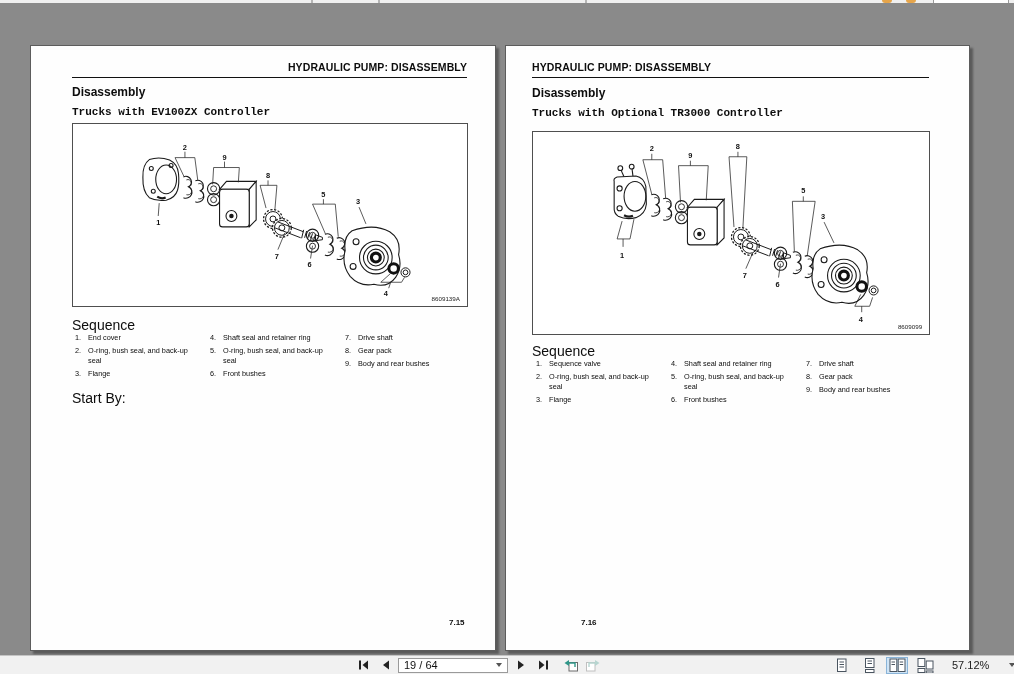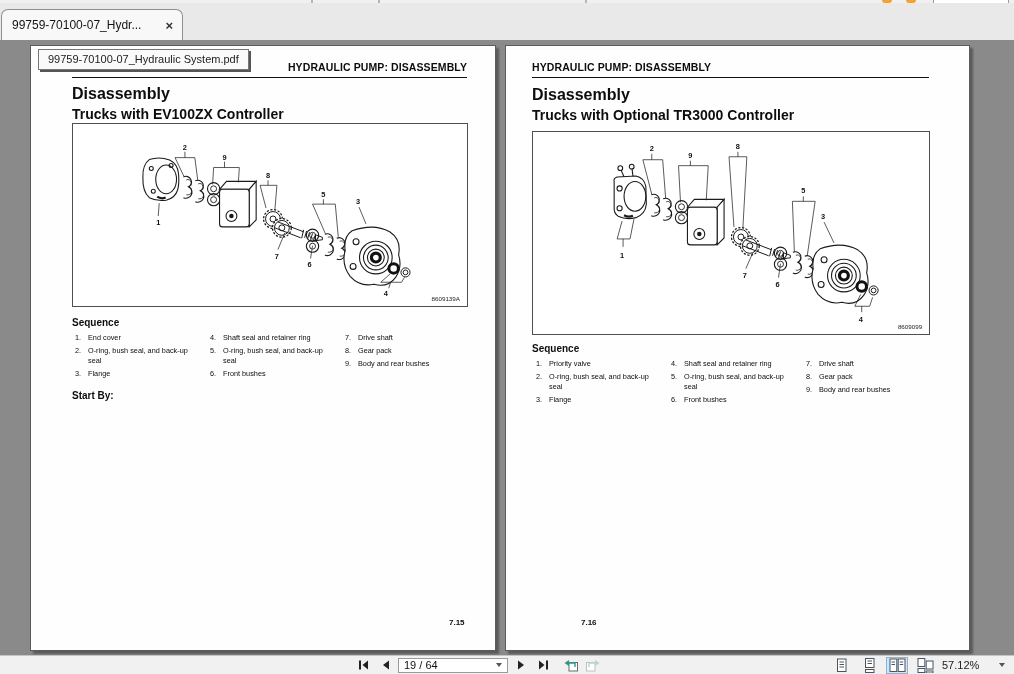--- a/index.html
+++ b/index.html
@@ -24,24 +24,24 @@
   
   .doc-area { position:absolute; left:0; top:40px; width:1014px; height:445px; background:#8a8a8a; }
   .page { position:absolute; top:5px; height:606px; background:#fefefe; border:1px solid #5c5c5c;
           box-shadow:3px 3px 2px rgba(0,0,0,0.35); }
   .page-left  { left:30px; width:466px; }
   .page-right { left:505px; width:465px; }
   .page * { color:#0d0d0d; }
 
   .pg-header { position:absolute; font-size:10.5px; font-weight:bold; letter-spacing:0.1px; white-space:nowrap; }
   .pg-rule { position:absolute; border-top:1.2px solid #111; height:0; }
-  .pg-heading { position:absolute; font-size:16px; font-weight:bold; }
-  .pg-subheading { position:absolute; font-size:14px; font-weight:bold; }
+  .pg-heading { position:absolute; font-size:12px; font-weight:bold; }
+  .pg-subheading { position:absolute; font-size:11px; font-weight:bold;font-family:Liberation Mono, monospace; }
   .figure { position:absolute; border:1px solid #4f4f4f; background:#fff; }
-  .seq-title, .startby-title { position:absolute; font-size:10px; font-weight:bold; }
+  .seq-title, .startby-title { position:absolute; font-size:14px; font-weight:normal; }
   .seq-col { position:absolute; width:118px; }
   .seq-item { display:flex; font-size:7.3px; line-height:9.6px; margin-bottom:3.5px; }
   .seq-item .n { width:13px; flex:none; }
   .seq-item .t { flex:1; }
   .startby-text { position:absolute; width:182px; font-size:7.5px; line-height:10.4px; }
   .pg-num { position:absolute; font-size:8px; font-weight:bold; }
 
   
   .co { font-family:"Liberation Sans",sans-serif; font-size:7.5px; font-weight:bold; fill:#111; text-anchor:middle; }
   .figcode { font-family:"Liberation Sans",sans-serif; font-size:6.3px; fill:#222; text-anchor:end; }
@@ -56,21 +56,21 @@
   .bottombar { position:absolute; left:0; top:655px; width:1014px; height:19px; background:#f1f1f1;
                border-top:1px solid #c4c4c4; }
   .nav-center { position:absolute; left:354px; top:0; height:18px; display:flex; align-items:center; gap:4px; }
   .view-right { position:absolute; left:830px; top:0; height:18px; display:flex; align-items:center; gap:6px; }
   .tbtn { width:18px; height:16px; border:none; background:transparent; display:flex; align-items:center; justify-content:center; padding:0; }
   .vbtn { width:22px; height:17px; border:1px solid transparent; background:transparent; display:flex; align-items:center; justify-content:center; padding:0; }
   .vbtn.selected { background:#cfe4f6; border-color:#8ab4d8; }
   .page-combo { width:110px; height:15px; background:#fff; border:1px solid #9a9a9a; display:flex; align-items:center; padding:0 5px; }
   .page-combo .val { flex:1; font-size:11px; color:#111; }
   .caret { width:0; height:0; border-left:3.5px solid transparent; border-right:3.5px solid transparent; border-top:4px solid #555; }
-  .zoom-ctl { display:flex; align-items:center; gap:20px; }
+  .zoom-ctl { display:flex; align-items:center; gap:20px; margin-left:10px; }
   .zoom-ctl .val { font-size:11px; color:#222; }
 </style>
 </head>
 <body>
 
 <svg width="0" height="0" style="position:absolute" aria-hidden="true">
   <defs>
     <g id="fig8seal" fill="none" stroke="#1a1a1a" stroke-width="1.1">
       <path d="M -4.5,-10.5 A 5.5,5.5 0 1 1 0.5,-0.5 A 5.8,5.8 0 1 1 -4.5,10.5"></path>
       <path d="M -1.5,-7.5 A 3,3 0 1 1 1,-0.5 A 3,3 0 1 1 -1.5,7.5" stroke-width="0.8"></path>
@@ -151,26 +151,20 @@
 
   <div class="top-sliver">
     <span class="tick" style="left:311px"></span>
     <span class="tick" style="left:378px"></span>
     <span class="tick" style="left:585px"></span>
     <span class="odot" style="left:882px"></span>
     <span class="odot" style="left:906px"></span>
     <span class="searchbox"></span>
   </div>
 
-  <div class="tabbar">
-    <div class="tab">
-      <span class="tab-title">99759-70100-07_Hydr...</span>
-      <span class="tab-close">×</span>
-    </div>
-  </div>
 
   <div class="doc-area">
 
     <div class="page page-left">
       <div class="pg-header" style="top:15px; right:28px;">HYDRAULIC PUMP: DISASSEMBLY</div>
       <div class="pg-rule" style="top:31px; left:41px; right:28px;"></div>
       <div class="pg-heading" style="top:39px; left:41px;">Disassembly</div>
       <div class="pg-subheading" style="top:60px; left:41px;">Trucks with EV100ZX Controller</div>
 
       <svg class="figure" style="left:41px; top:77px;" width="396" height="184" viewBox="0 0 396 184">
@@ -273,21 +267,21 @@
         <text class="co" x="213" y="147">7</text>
         <text class="co" x="206" y="17">8</text>
         <text class="co" x="158" y="26">9</text>
         <text class="figcode" x="392" y="199">8609099</text>
       </svg>
 
       <div class="seq-title" style="top:297px; left:26px;">Sequence</div>
       <div class="seq-col" style="top:313px; left:30px;">
         <div class="seq-item">
             <span class="n">1.</span>
-            <span class="t">Priority valve</span>
+            <span class="t">Sequence valve</span>
           </div>
         <div class="seq-item">
             <span class="n">2.</span>
             <span class="t">O-ring, bush seal, and back-up seal</span>
           </div>
         <div class="seq-item">
             <span class="n">3.</span>
             <span class="t">Flange</span>
           </div>
       </div>
@@ -316,21 +310,20 @@
           </div>
         <div class="seq-item">
             <span class="n">9.</span>
             <span class="t">Body and rear bushes</span>
           </div>
       </div>
 
       <div class="pg-num" style="top:572px; left:27px;margin-left:48px;">7.16</div>
     </div>
 
-    <div class="tooltip">99759-70100-07_Hydraulic System.pdf</div>
   </div>
 
   <div class="bottombar">
     <div class="nav-center">
       <button class="tbtn">
         <svg width="11" height="10">
             <rect x="1" y="0.5" width="2" height="9" fill="#222"></rect>
             <path d="M10,0.5 L4.5,5 L10,9.5 Z" fill="#222"></path>
           </svg>
       </button>

